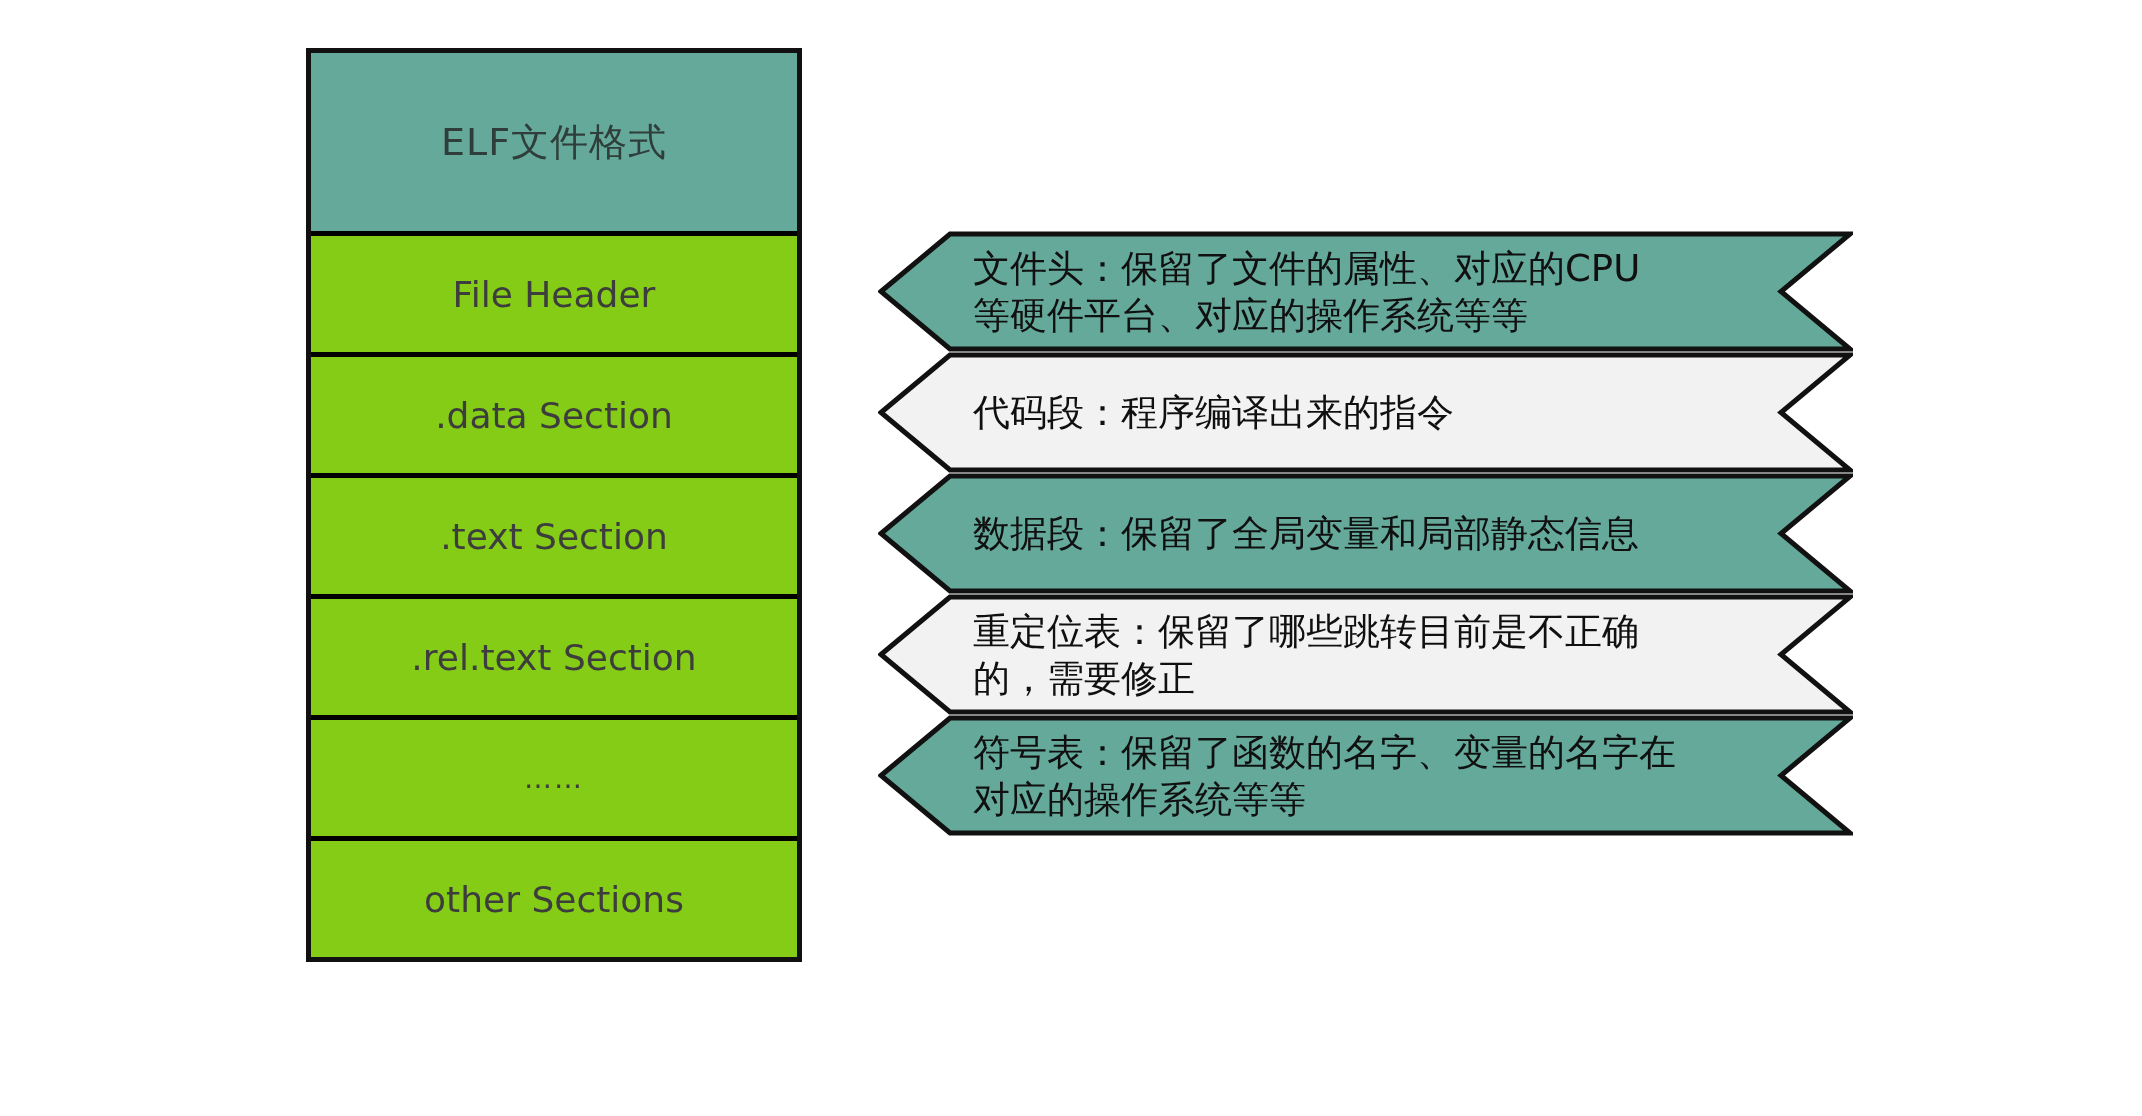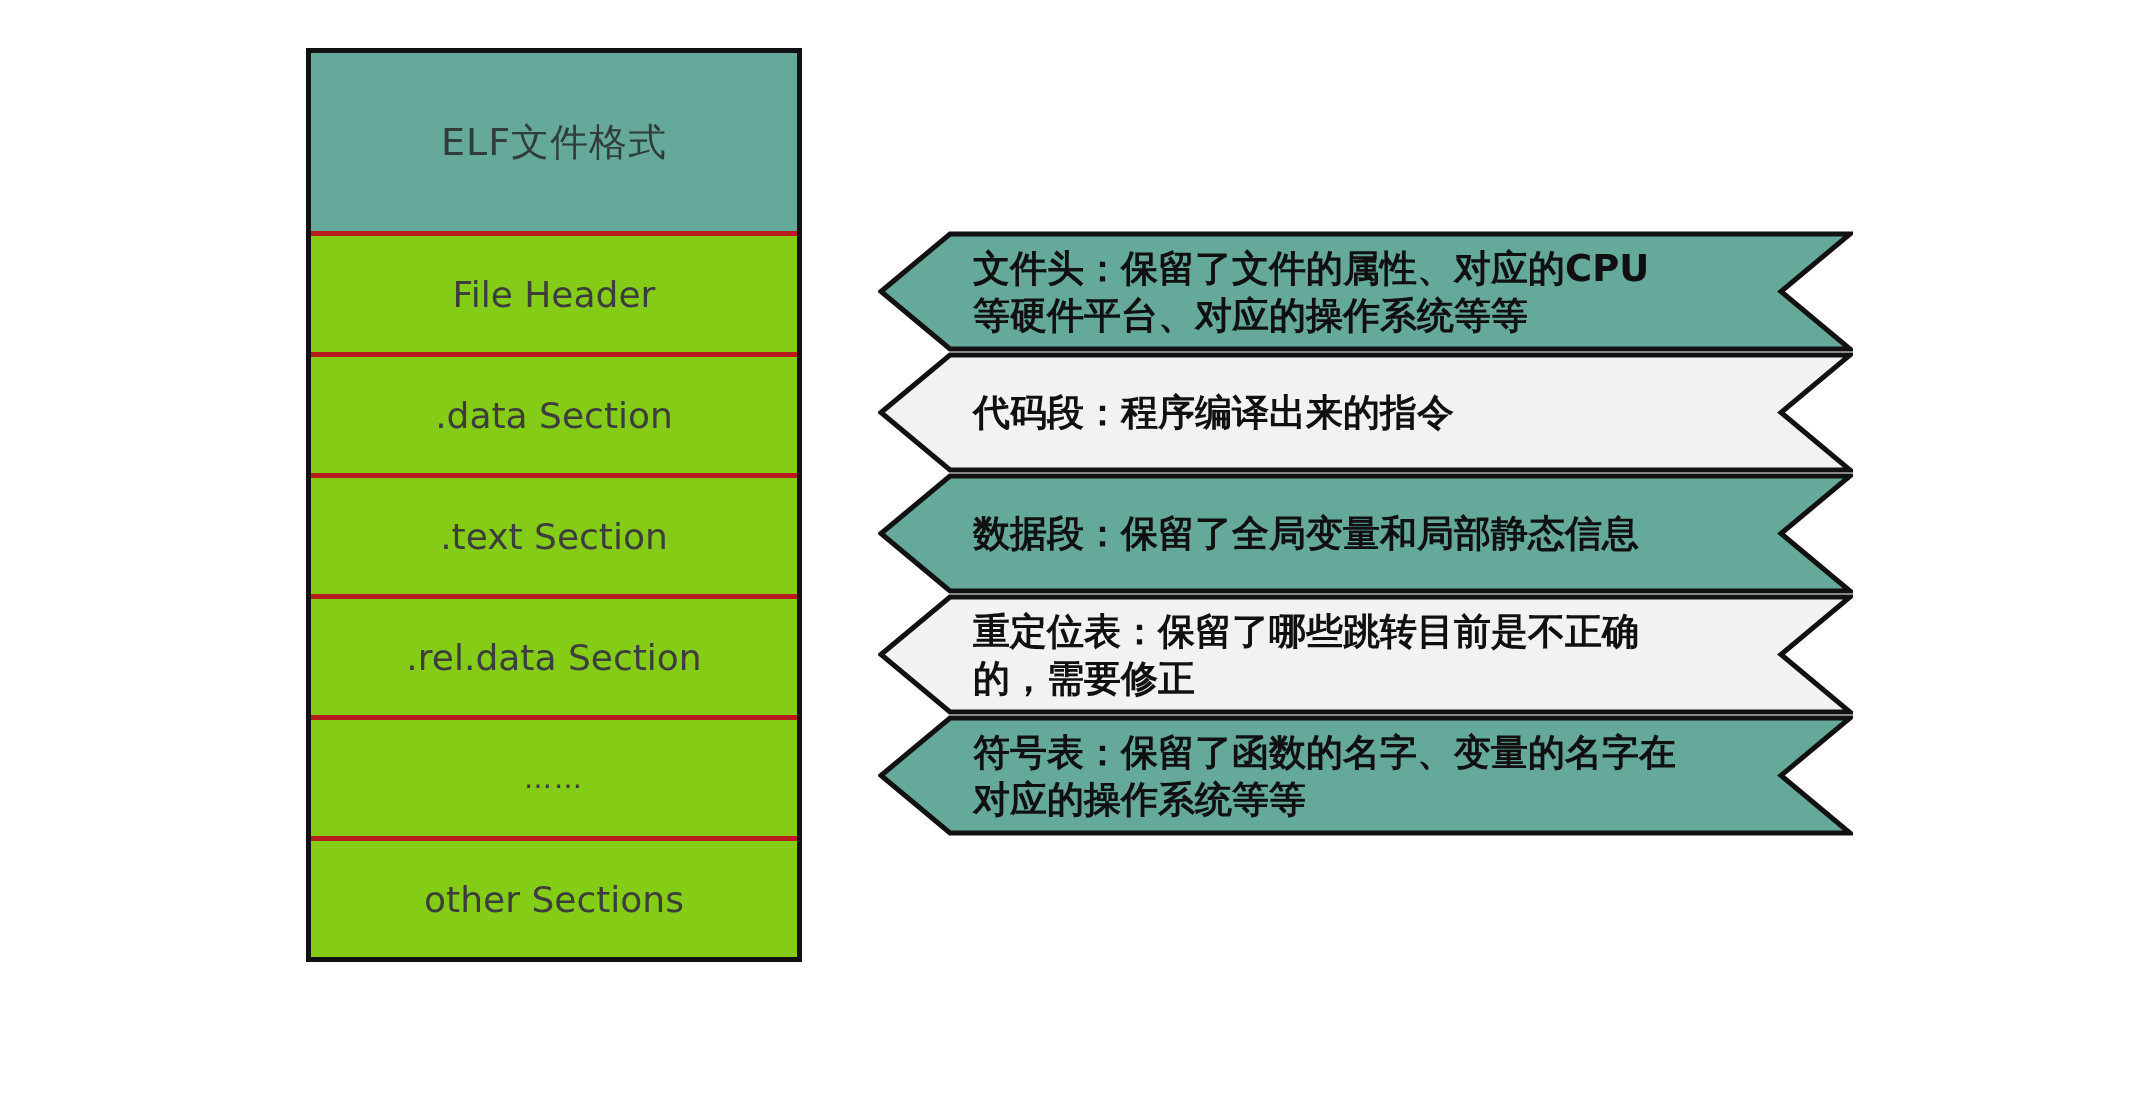--- a/index.html
+++ b/index.html
@@ -23,21 +23,21 @@
     top: 48px;
     width: 486px;
     border: 5px solid #111111;
     background: #ffffff;
     box-sizing: content-box;
   }
   .elf-cell {
     display: flex;
     align-items: center;
     justify-content: center;
-    border-bottom: 5px solid #b91c1c;
+    border-bottom: 5px solid #000000;
     text-align: center;
   }
   .elf-cell:last-child { border-bottom: none; }
   .elf-header-cell {
     height: 178px;
     background: #65a99b;
     font-size: 38px;
     color: #2f3e3a;
     letter-spacing: 1px;
   }
@@ -48,21 +48,20 @@
     color: #3d3d3d;
   }
   .elf-row.small { font-size: 28px; letter-spacing: 2px; }
 
   
   .banners {
     position: absolute;
     left: 878px;
     top: 231px;
     width: 975px;
-    font-weight: bold;
   }
   .banner {
     position: relative;
     width: 975px;
     height: 121px;
   }
   .banner svg {
     position: absolute;
     left: 0; top: 0;
     width: 100%;
@@ -103,21 +102,21 @@
     <div class="elf-cell elf-row">
       <span>File Header</span>
     </div>
     <div class="elf-cell elf-row">
       <span>.data Section</span>
     </div>
     <div class="elf-cell elf-row">
       <span>.text Section</span>
     </div>
     <div class="elf-cell elf-row">
-      <span>.rel.data Section</span>
+      <span>.rel.text Section</span>
     </div>
     <div class="elf-cell elf-row small">
       <span>……</span>
     </div>
     <div class="elf-cell elf-row">
       <span>other Sections</span>
     </div>
   </div>
 
   <div class="banners">

